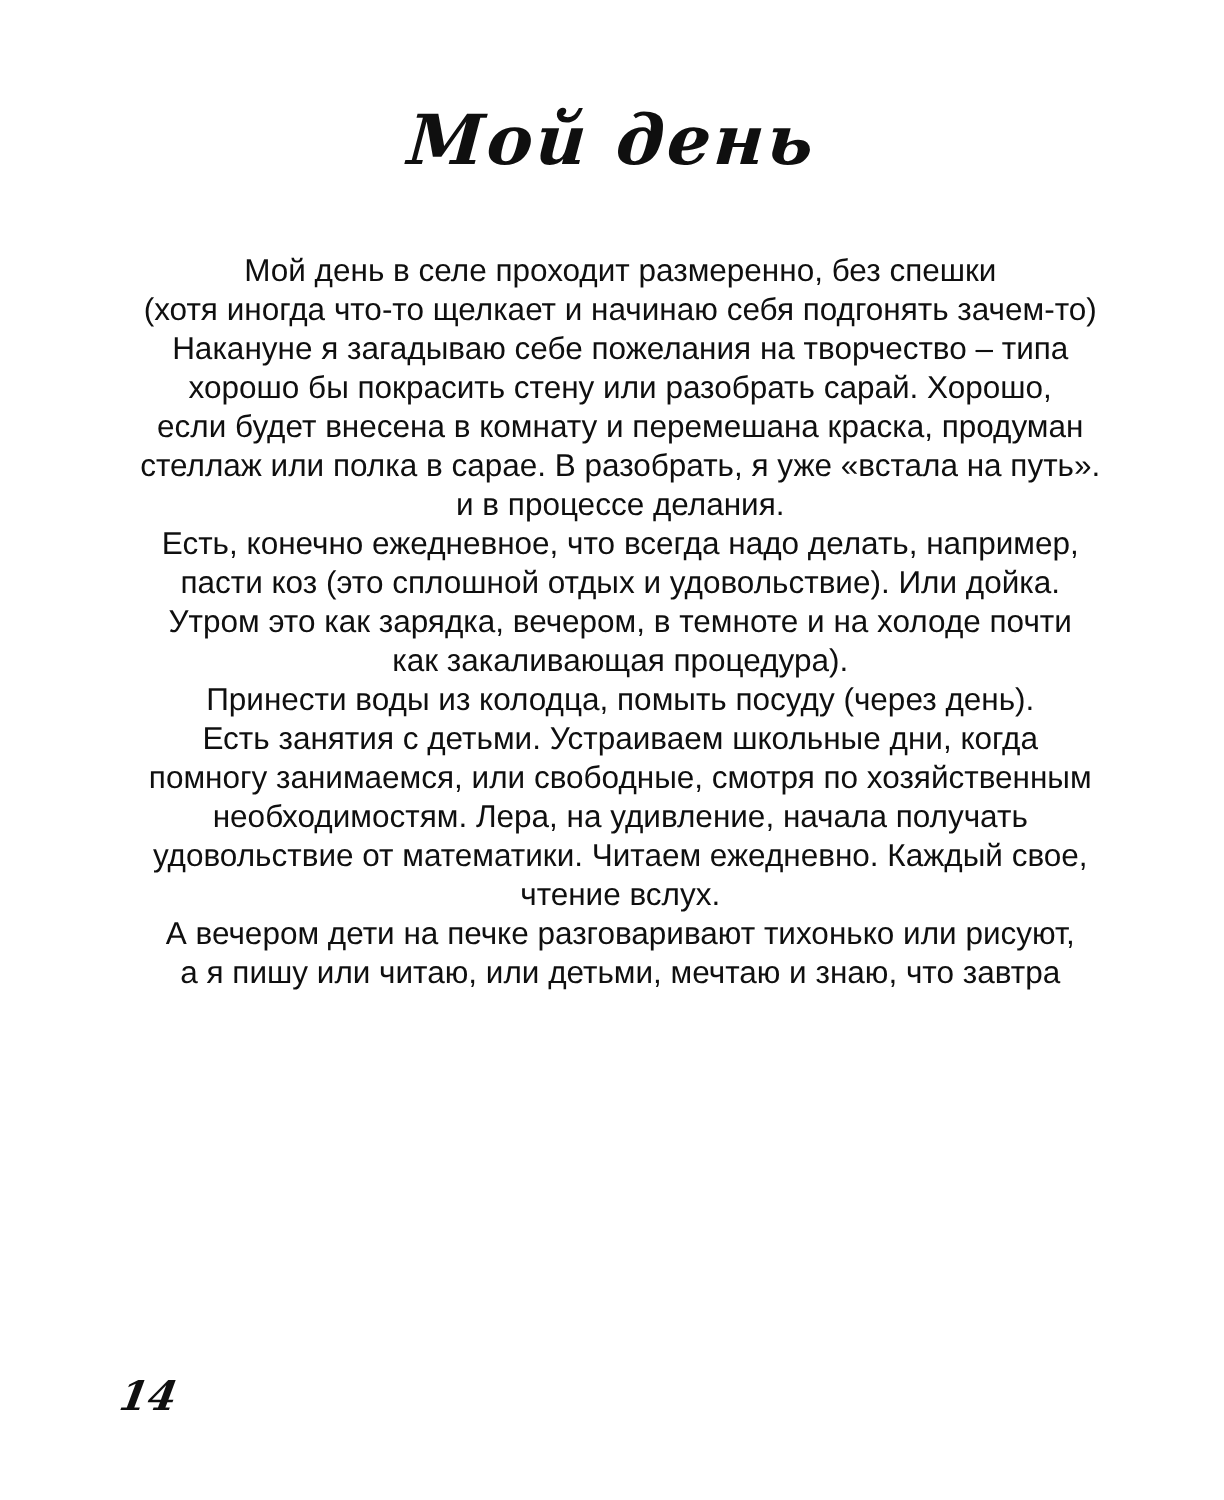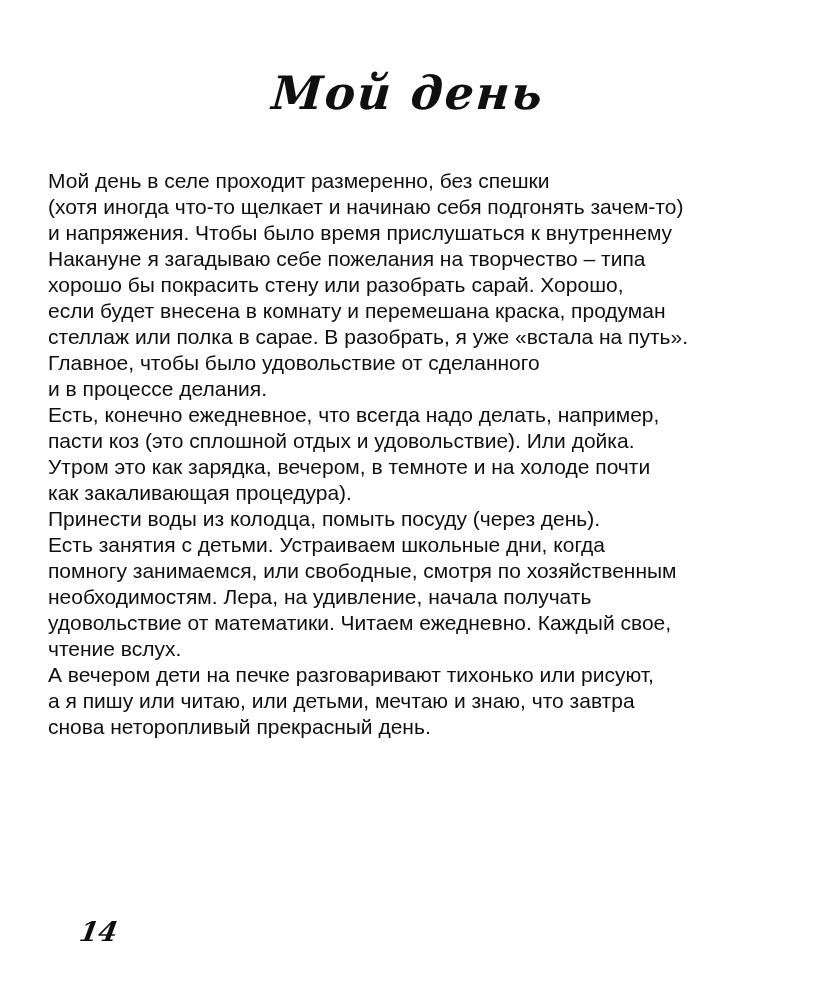--- a/index.html
+++ b/index.html
@@ -23,22 +23,23 @@
     font-style: italic;
     font-weight: 700;
     font-size: 46px;
     letter-spacing: 2px;
     color: #0f0f0f;
     transform: skewX(-4deg);
   }
   .body-text {
     position: absolute;
     top: 168px;
-    left: 48px;
+    left: 59px;
     right: 48px;
+    text-align: center;
     font-family: "Liberation Sans", sans-serif;
     font-size: 21px;
     line-height: 26px;
     color: #0f0f0f;
   }
   .body-line {
     white-space: nowrap;
   }
   .page-number {
     position: absolute;
@@ -55,37 +56,34 @@
 </head>
 <body>
 
 <div class="page">
 
   <div class="title">Мой день</div>
 
   <div class="body-text">
       <div class="body-line">Мой день в селе проходит размеренно, без спешки</div>
       <div class="body-line">(хотя иногда что-то щелкает и начинаю себя подгонять зачем-то)</div>
-      <div class="body-line">и напряжения. Чтобы было время прислушаться к внутреннему</div>
       <div class="body-line">Накануне я загадываю себе пожелания на творчество – типа</div>
       <div class="body-line">хорошо бы покрасить стену или разобрать сарай. Хорошо,</div>
       <div class="body-line">если будет внесена в комнату и перемешана краска, продуман</div>
       <div class="body-line">стеллаж или полка в сарае. В разобрать, я уже «встала на путь».</div>
-      <div class="body-line">Главное, чтобы было удовольствие от сделанного</div>
       <div class="body-line">и в процессе делания.</div>
       <div class="body-line">Есть, конечно ежедневное, что всегда надо делать, например,</div>
       <div class="body-line">пасти коз (это сплошной отдых и удовольствие). Или дойка.</div>
       <div class="body-line">Утром это как зарядка, вечером, в темноте и на холоде почти</div>
       <div class="body-line">как закаливающая процедура).</div>
       <div class="body-line">Принести воды из колодца, помыть посуду (через день).</div>
       <div class="body-line">Есть занятия с детьми. Устраиваем школьные дни, когда</div>
       <div class="body-line">помногу занимаемся, или свободные, смотря по хозяйственным</div>
       <div class="body-line">необходимостям. Лера, на удивление, начала получать</div>
       <div class="body-line">удовольствие от математики. Читаем ежедневно. Каждый свое,</div>
       <div class="body-line">чтение вслух.</div>
       <div class="body-line">А вечером дети на печке разговаривают тихонько или рисуют,</div>
       <div class="body-line">а я пишу или читаю, или детьми, мечтаю и знаю, что завтра</div>
-      <div class="body-line">снова неторопливый прекрасный день.</div>
     </div>
 
   <div class="page-number">14</div>
 
 </div>
 
 </body></html>

